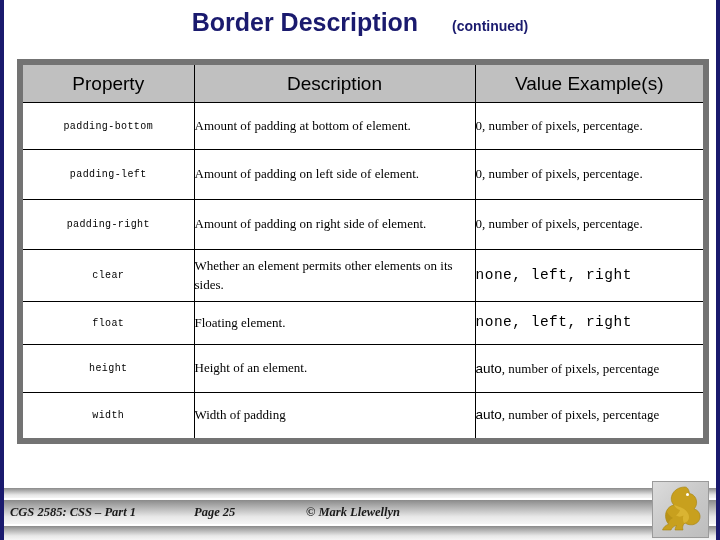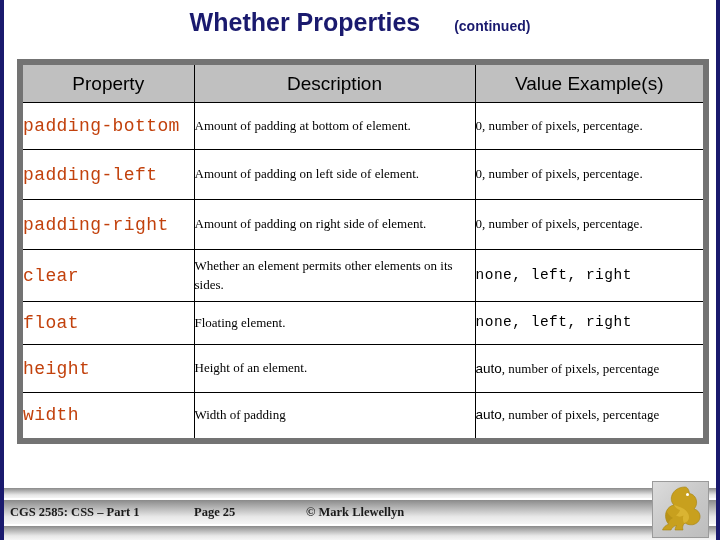--- a/index.html
+++ b/index.html
@@ -77,23 +77,24 @@
     font-family: "Liberation Sans", sans-serif;
     font-size: 19px;
     font-weight: normal;
     color: #000000;
     height: 37px;
     text-align: center;
     border-bottom: 2px solid #000;
   }
 
   td.prop {
+    text-align: center;
     font-family: "Liberation Mono", "DejaVu Sans Mono", monospace;
-    font-size: 18px;
-    color: #c2410c;
+    font-size: 10px;
+    color: #000000;
     letter-spacing: 0.4px;
   }
   td.desc {
     font-family: "Liberation Serif", serif;
     font-size: 13px;
     color: #000000;
     text-align: left;
     vertical-align: top;
     padding: 5px 6px 4px 6px;
     line-height: 1.45;
@@ -137,20 +138,21 @@
   .bar.bottom { top: 40px; height: 14px; }
 
   .footer-text {
     position: absolute;
     top: 14px;
     left: 0;
     right: 0;
     height: 24px;
     line-height: 24px;
     font-family: "Liberation Serif", serif;
+    font-style: italic;
     font-weight: bold;
     font-size: 12.5px;
     color: #1a1a1a;
     white-space: nowrap;
   }
   .footer-text .f-course { position: absolute; left: 6px; }
   .footer-text .f-page   { position: absolute; left: 190px; }
   .footer-text .f-copy   { position: absolute; left: 302px; }
 
   
@@ -167,21 +169,21 @@
   }
   .logo-box svg { display: block; }
 </style>
 </head>
 <body>
 
 <div class="rail left"></div>
 <div class="rail right"></div>
 
 <div class="slide-title">
-  <span>Whether Properties</span>
+  <span>Border Description</span>
   <span class="cont">(continued)</span>
 </div>
 
 <div class="tbl-wrap">
   <table class="props">
     <colgroup>
       <col class="c1">
         <col class="c2">
         <col class="c3">
     </colgroup>

